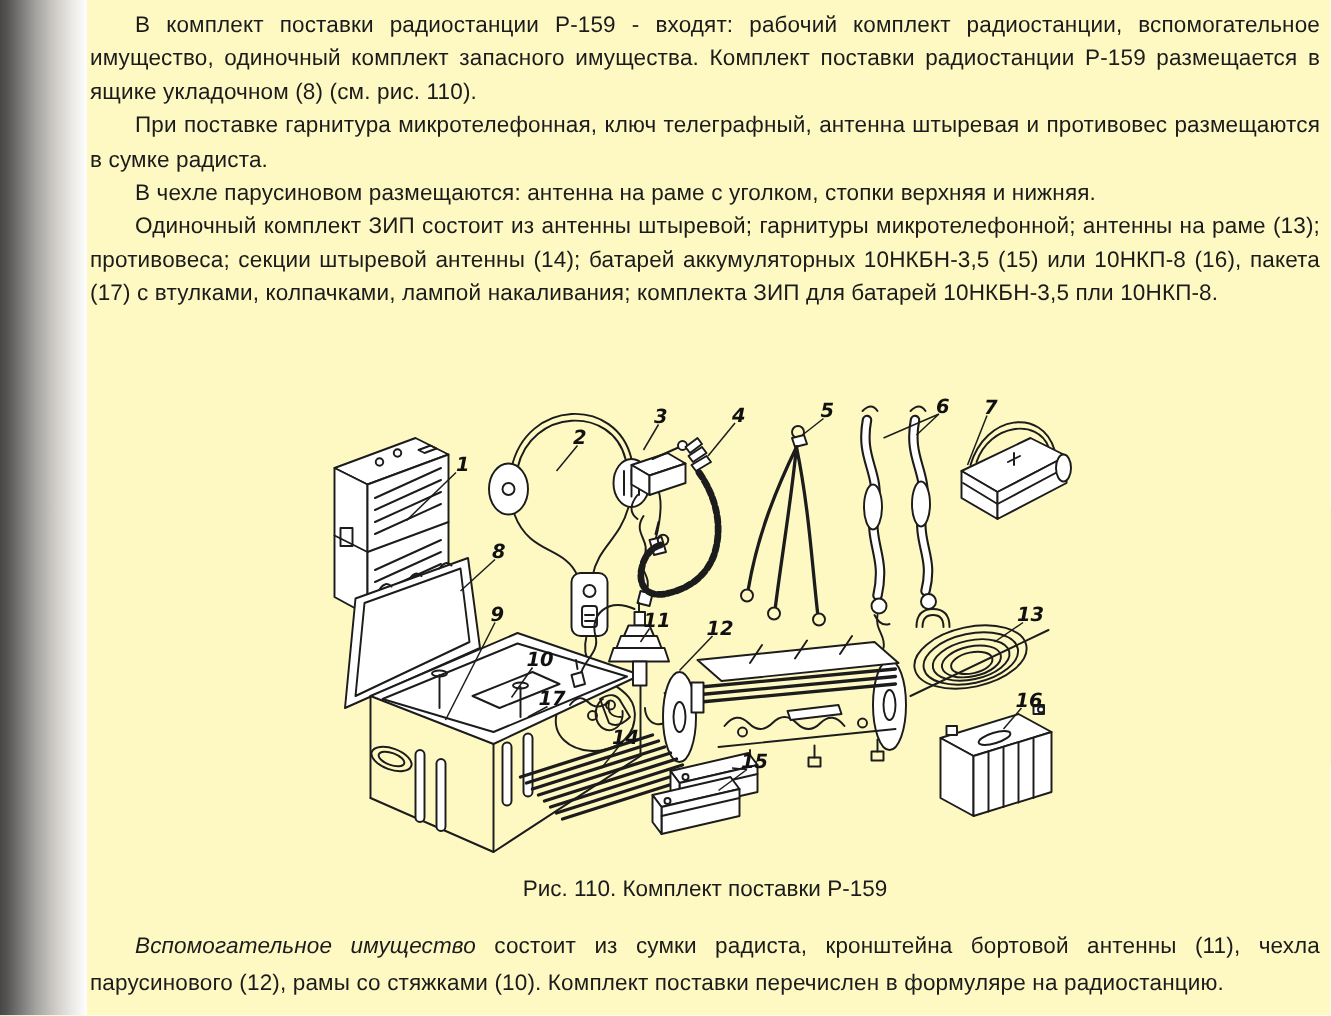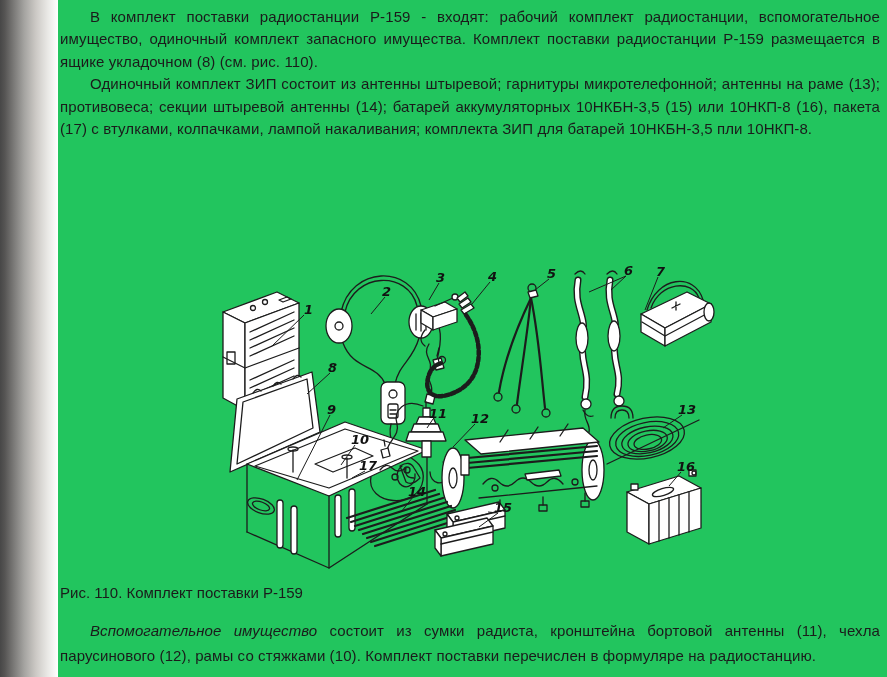--- a/index.html
+++ b/index.html
@@ -1,17 +1,17 @@
 <!DOCTYPE html>
 <html><head>
 <meta charset="utf-8">
 <style>
   html,body{margin:0;padding:0;background:#ffffff;}
   .page{
-    position:relative;width:887px;height:677px;background:#22c55e;overflow:hidden;
+    position:relative;width:887px;height:677px;background:#fef9c3;overflow:hidden;
     font-family:"Liberation Sans","DejaVu Sans",sans-serif;color:#1b1b1b;
   }
   .edge-shadow{
     position:absolute;left:0;top:0;bottom:0;width:58px;
     background:linear-gradient(90deg,#474747 0%,#555453 8%,#7b7a78 24%,#a5a4a1 42%,#ccc9c5 62%,#e9e8e5 82%,#ffffff 100%);
   }
   .content{position:absolute;left:60px;top:6px;width:820px;}
   .para{
     margin:0;font-size:15px;line-height:22.4px;text-align:justify;text-indent:30px;
     letter-spacing:.1px;
@@ -24,37 +24,39 @@
   .fig-thick{fill:none;stroke:#1c1c1c;stroke-width:2.2;stroke-linecap:round;}
   .fig-chain{fill:none;stroke:#1c1c1c;stroke-width:4.5;stroke-linecap:round;stroke-dasharray:4 2.4;}
   .fig-strap{fill:none;stroke:#1c1c1c;stroke-width:7;stroke-linecap:round;}
   .fig-strap-in{fill:none;stroke:#ffffff;stroke-width:4.2;stroke-linecap:round;}
   .leader{fill:none;stroke:#1c1c1c;stroke-width:1;}
   .callout{
     font-family:"DejaVu Sans",sans-serif;font-size:13px;font-weight:bold;font-style:italic;
     fill:#111;
   }
   .caption{
-    position:absolute;left:60px;top:584px;width:820px;text-align:left;
+    position:absolute;left:60px;top:584px;width:820px;text-align:center;
     font-size:15px;color:#1b1b1b;
   }
   .footer-para{
     position:absolute;left:60px;top:618px;width:820px;margin:0;
     font-size:15px;line-height:25px;text-align:justify;text-indent:30px;letter-spacing:.1px;
   }
   .footer-para .lead{font-style:italic;}
 </style>
 </head>
 <body>
 
 <div class="page">
   <div class="edge-shadow"></div>
 
   <div class="content">
     <p class="para">В комплект поставки радиостанции Р-159 - входят: рабочий комплект радиостанции, вспомогательное имущество, одиночный комплект запасного имущества. Комплект поставки радиостанции Р-159 размещается в ящике укладочном (8) (см. рис. 110).</p>
+    <p class="para">При поставке гарнитура микротелефонная, ключ телеграфный, антенна штыревая и противовес размещаются в сумке радиста.</p>
+    <p class="para">В чехле парусиновом размещаются: антенна на раме с уголком, стопки верхняя и нижняя.</p>
     <p class="para">Одиночный комплект ЗИП состоит из антенны штыревой; гарнитуры микротелефонной; антенны на раме (13); противовеса; секции штыревой антенны (14); батарей аккумуляторных 10НКБН-3,5 (15) или 10НКП-8 (16), пакета (17) с втулками, колпачками, лампой накаливания; комплекта ЗИП для батарей 10НКБН-3,5 пли 10НКП-8.</p>
   </div>
 
   <div class="figure-wrap">
     <svg viewBox="0 0 525 322" xmlns="http://www.w3.org/2000/svg">
 
       <g>
         <path class="fig-fill" d="M28,60 L82,40 L104,51 L50,71 Z"></path>
         <path class="fig-fill" d="M28,60 L50,71 L50,158 L28,146 Z"></path>
         <path class="fig-fill" d="M50,71 L104,51 L104,139 L50,158 Z"></path>

